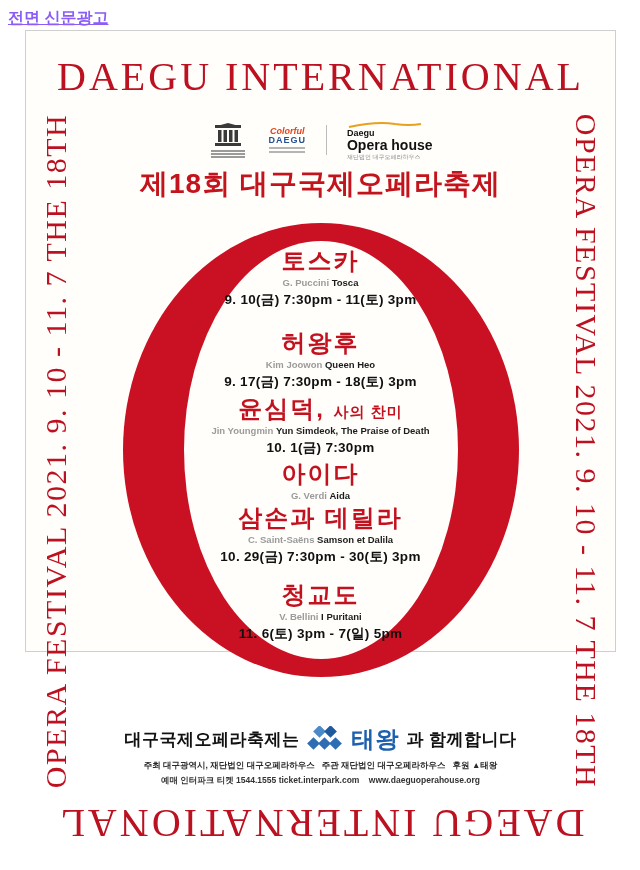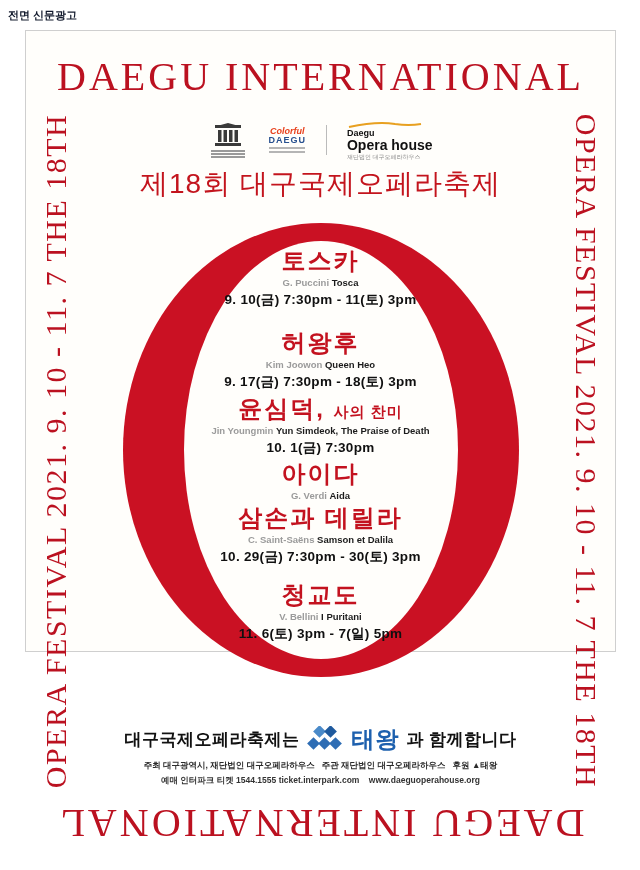--- a/index.html
+++ b/index.html
@@ -2,21 +2,21 @@
 <html><head>
 <meta charset="utf-8">
 <style>
   html,body{margin:0;padding:0;}
   body{
     width:640px;height:870px;overflow:hidden;background:#ffffff;
     font-family:"Liberation Sans", sans-serif;position:relative;
   }
   .page-label{
     position:absolute;left:8px;top:8px;
-    font-size:11px;font-weight:bold;color:#0f172a;letter-spacing:0px;
+    font-size:16px;font-weight:bold;color:#8b5cf6;letter-spacing:0px;text-decoration:underline;
   }
   .poster{
     position:absolute;left:25px;top:30px;width:591px;height:622px;
     background:#fffefb;border:1px solid #cfcfcf;box-sizing:border-box;
   }
   .serif-red{
     font-family:"Liberation Serif", serif;color:#bb1120;
   }
   .headline{
     position:absolute;left:0;top:22px;width:100%;text-align:center;
@@ -46,21 +46,21 @@
   .logo-daegu .bar{width:36px;height:2px;background:#b5b5b5;margin-top:2px;}
   .logo-sep{width:1px;height:30px;background:#bbb;}
   .logo-opera{display:flex;flex-direction:column;align-items:flex-start;line-height:1;}
   .logo-opera .swoosh{width:76px;height:8px;}
   .logo-opera .l1{font-size:9px;font-weight:bold;color:#111;}
   .logo-opera .l2{font-size:14px;font-weight:bold;color:#111;letter-spacing:0px;}
   .logo-opera .sub{font-size:6px;color:#8a8a8a;margin-top:2px;}
 
   .festival-title{
     position:absolute;left:0;top:134px;width:100%;text-align:center;
-    font-size:28px;font-weight:400;color:#c3141d;letter-spacing:1px;
+    font-size:28px;font-weight:700;color:#c3141d;letter-spacing:1px;
   }
 
   .big-o{position:absolute;left:97px;top:192px;}
 
   .event{
     position:absolute;left:0;width:100%;text-align:center;line-height:1.12;z-index:2;
   }
   .event .title{
     font-size:24px;font-weight:800;color:#c3121f;letter-spacing:2px;
   }

